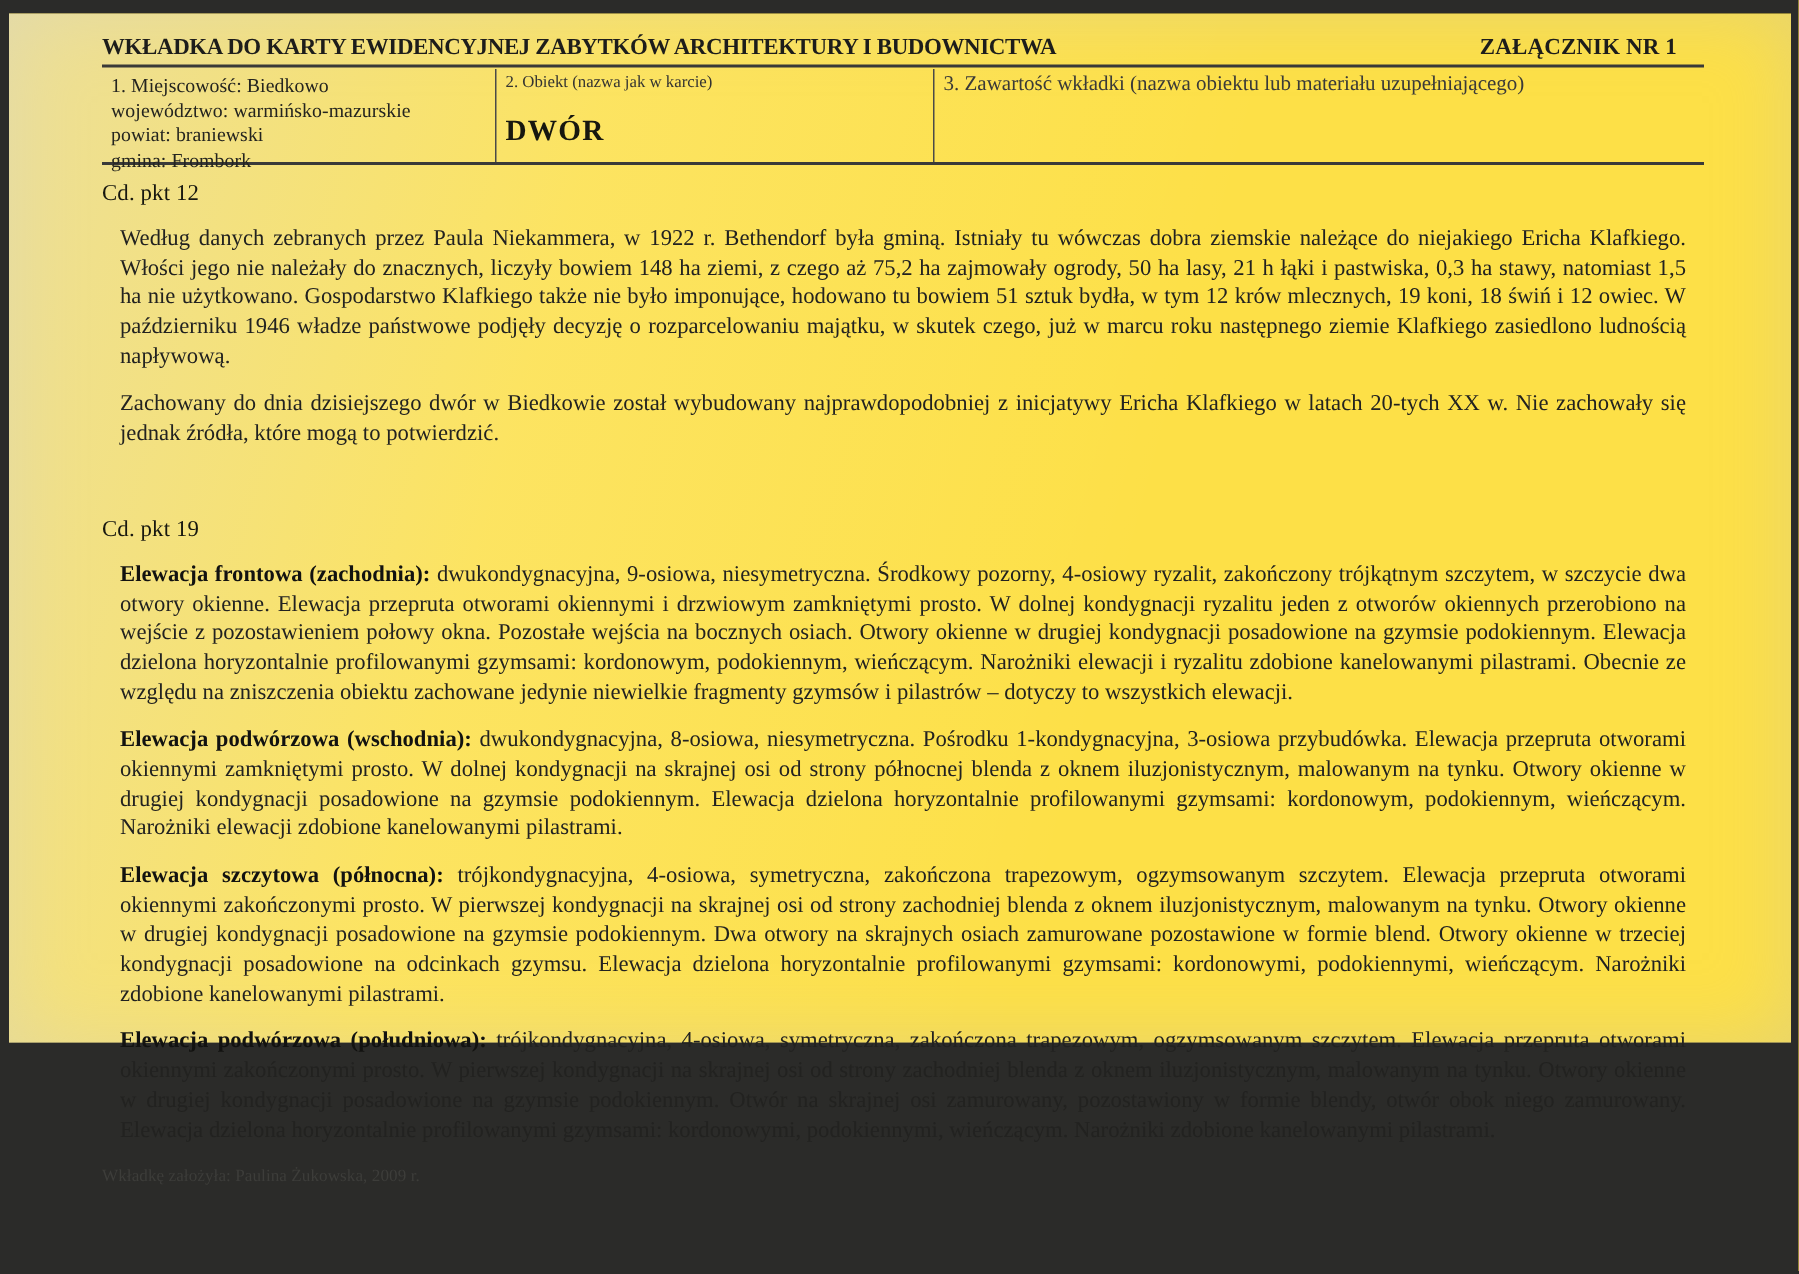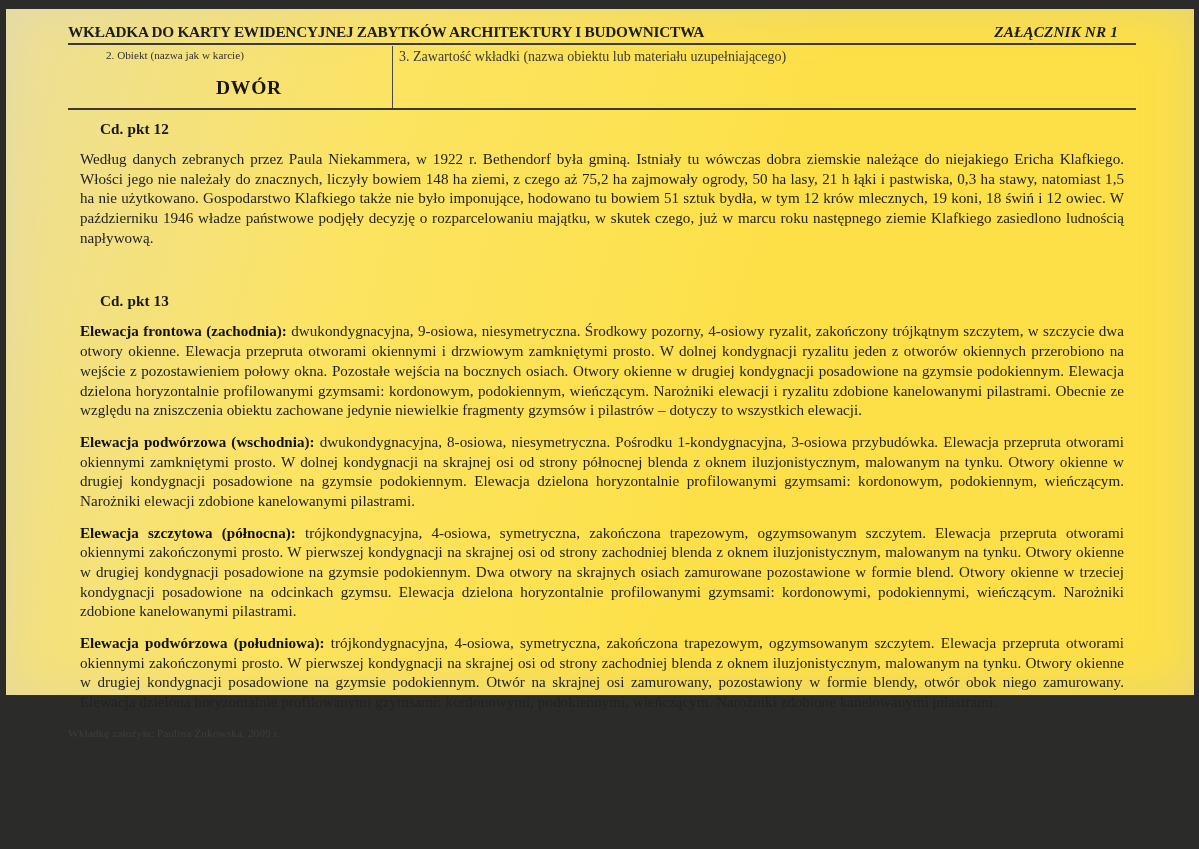--- a/index.html
+++ b/index.html
@@ -57,21 +57,20 @@
     color: #1d1d1b;
     white-space: nowrap;
   }
   .annex-label {
     font-size: 15.3px;
     font-weight: bold;
     letter-spacing: 0.1px;
     color: #1d1d1b;
     padding-right: 18px;
     white-space: nowrap;
-    font-style: italic;
   }
 
   
   .meta-table {
     display: flex;
     border-bottom: 2.2px solid #3a3a38;
     height: 62px;
     margin-top: 1px;
   }
   .meta-cell {
@@ -95,45 +94,44 @@
     color: #3a3a38;
     line-height: 1.2;
   }
   .loc-lines {
     font-size: 13.2px;
     color: #24241f;
     line-height: 1.265;
     letter-spacing: 0.05px;
   }
   .object-name {
-    text-align: center;
+    text-align: left;
     font-size: 19.5px;
     font-weight: bold;
     color: #17170f;
     letter-spacing: 0.8px;
     margin-top: 14px;
   }
   .content-name {
     font-size: 16.5px;
     color: #24241f;
     margin-top: 11px;
     margin-left: 2px;
     letter-spacing: 0.1px;
   }
 
   
   .section { margin-top: 9px; }
   .section-heading {
     font-size: 15.2px;
-    font-weight: bold;
+    font-weight: normal;
     color: #17170f;
     line-height: 1.25;
     margin-bottom: 0px;
     letter-spacing: 0.1px;
-    margin-left: 32px;
   }
   .para {
     font-size: 15.1px;
     color: #222220;
     line-height: 1.305;
     text-align: justify;
     text-justify: inter-word;
     letter-spacing: 0.02px;
     margin: 12px;
   }
@@ -160,41 +158,48 @@
 
   <div id="content">
 
     <div class="header-row">
       <div class="doc-title">WKŁADKA DO KARTY EWIDENCYJNEJ ZABYTKÓW ARCHITEKTURY I BUDOWNICTWA</div>
       <div class="annex-label">ZAŁĄCZNIK NR  1</div>
     </div>
 
     <div class="meta-table">
 
+      <div class="meta-cell cell-loc">
+        <div class="cell-caption loc-lines">1. Miejscowość:  Biedkowo</div>
+        <div class="loc-lines">województwo: warmińsko-mazurskie</div>
+        <div class="loc-lines">powiat: braniewski</div>
+        <div class="loc-lines">gmina: Frombork</div>
+      </div>
 
       <div class="meta-cell cell-object">
         <div class="cell-caption">2. Obiekt (nazwa jak w karcie)</div>
         <div class="object-name">DWÓR</div>
       </div>
 
       <div class="meta-cell cell-content">
         <div class="cell-caption-small">3. Zawartość wkładki (nazwa obiektu lub materiału uzupełniającego)</div>
       </div>
 
     </div>
 
     <div class="section">
       <div class="section-heading">Cd. pkt 12</div>
       <p class="para">Według danych zebranych przez Paula Niekammera, w 1922 r. Bethendorf była gminą. Istniały tu wówczas dobra ziemskie należące do niejakiego Ericha Klafkiego. Włości jego nie należały do znacznych, liczyły bowiem 148 ha ziemi, z czego aż 75,2 ha zajmowały ogrody, 50 ha lasy, 21 h  łąki i pastwiska, 0,3 ha stawy, natomiast 1,5 ha nie użytkowano. Gospodarstwo Klafkiego także nie było imponujące, hodowano tu bowiem 51 sztuk bydła, w tym 12 krów mlecznych, 19 koni, 18 świń i 12 owiec. W październiku 1946 władze państwowe podjęły decyzję o rozparcelowaniu majątku, w skutek czego, już w marcu roku następnego ziemie Klafkiego zasiedlono ludnością napływową.</p>
+      <p class="para">Zachowany do dnia dzisiejszego dwór w Biedkowie został wybudowany najprawdopodobniej z inicjatywy Ericha Klafkiego w latach 20-tych XX w. Nie zachowały się jednak źródła, które mogą to potwierdzić.</p>
     </div>
 
     <div class="spacer-13"></div>
 
     <div class="section">
-      <div class="section-heading">Cd. pkt 13</div>
+      <div class="section-heading">Cd. pkt 19</div>
 
       <p class="para">
         <span class="lead">Elewacja frontowa (zachodnia):</span><span> dwukondygnacyjna, 9-osiowa, niesymetryczna. Środkowy pozorny, 4-osiowy ryzalit, zakończony trójkątnym szczytem, w szczycie dwa otwory okienne. Elewacja przepruta otworami okiennymi i drzwiowym zamkniętymi prosto. W dolnej kondygnacji ryzalitu jeden z otworów okiennych przerobiono na wejście z pozostawieniem połowy okna. Pozostałe wejścia na bocznych osiach. Otwory okienne w drugiej kondygnacji posadowione na gzymsie podokiennym. Elewacja dzielona horyzontalnie profilowanymi gzymsami: kordonowym, podokiennym, wieńczącym.  Narożniki elewacji i ryzalitu zdobione kanelowanymi pilastrami. Obecnie ze względu na zniszczenia obiektu zachowane jedynie niewielkie fragmenty gzymsów i pilastrów – dotyczy to wszystkich elewacji.</span>
       </p>
 
       <p class="para">
         <span class="lead">Elewacja podwórzowa (wschodnia):</span><span> dwukondygnacyjna, 8-osiowa, niesymetryczna. Pośrodku 1-kondygnacyjna, 3-osiowa przybudówka. Elewacja przepruta otworami okiennymi zamkniętymi prosto. W dolnej kondygnacji na skrajnej osi od strony północnej blenda z oknem iluzjonistycznym, malowanym na tynku. Otwory okienne w drugiej kondygnacji posadowione na gzymsie podokiennym. Elewacja dzielona horyzontalnie profilowanymi gzymsami: kordonowym, podokiennym, wieńczącym.  Narożniki elewacji zdobione kanelowanymi pilastrami.</span>
       </p>
 
       <p class="para">

